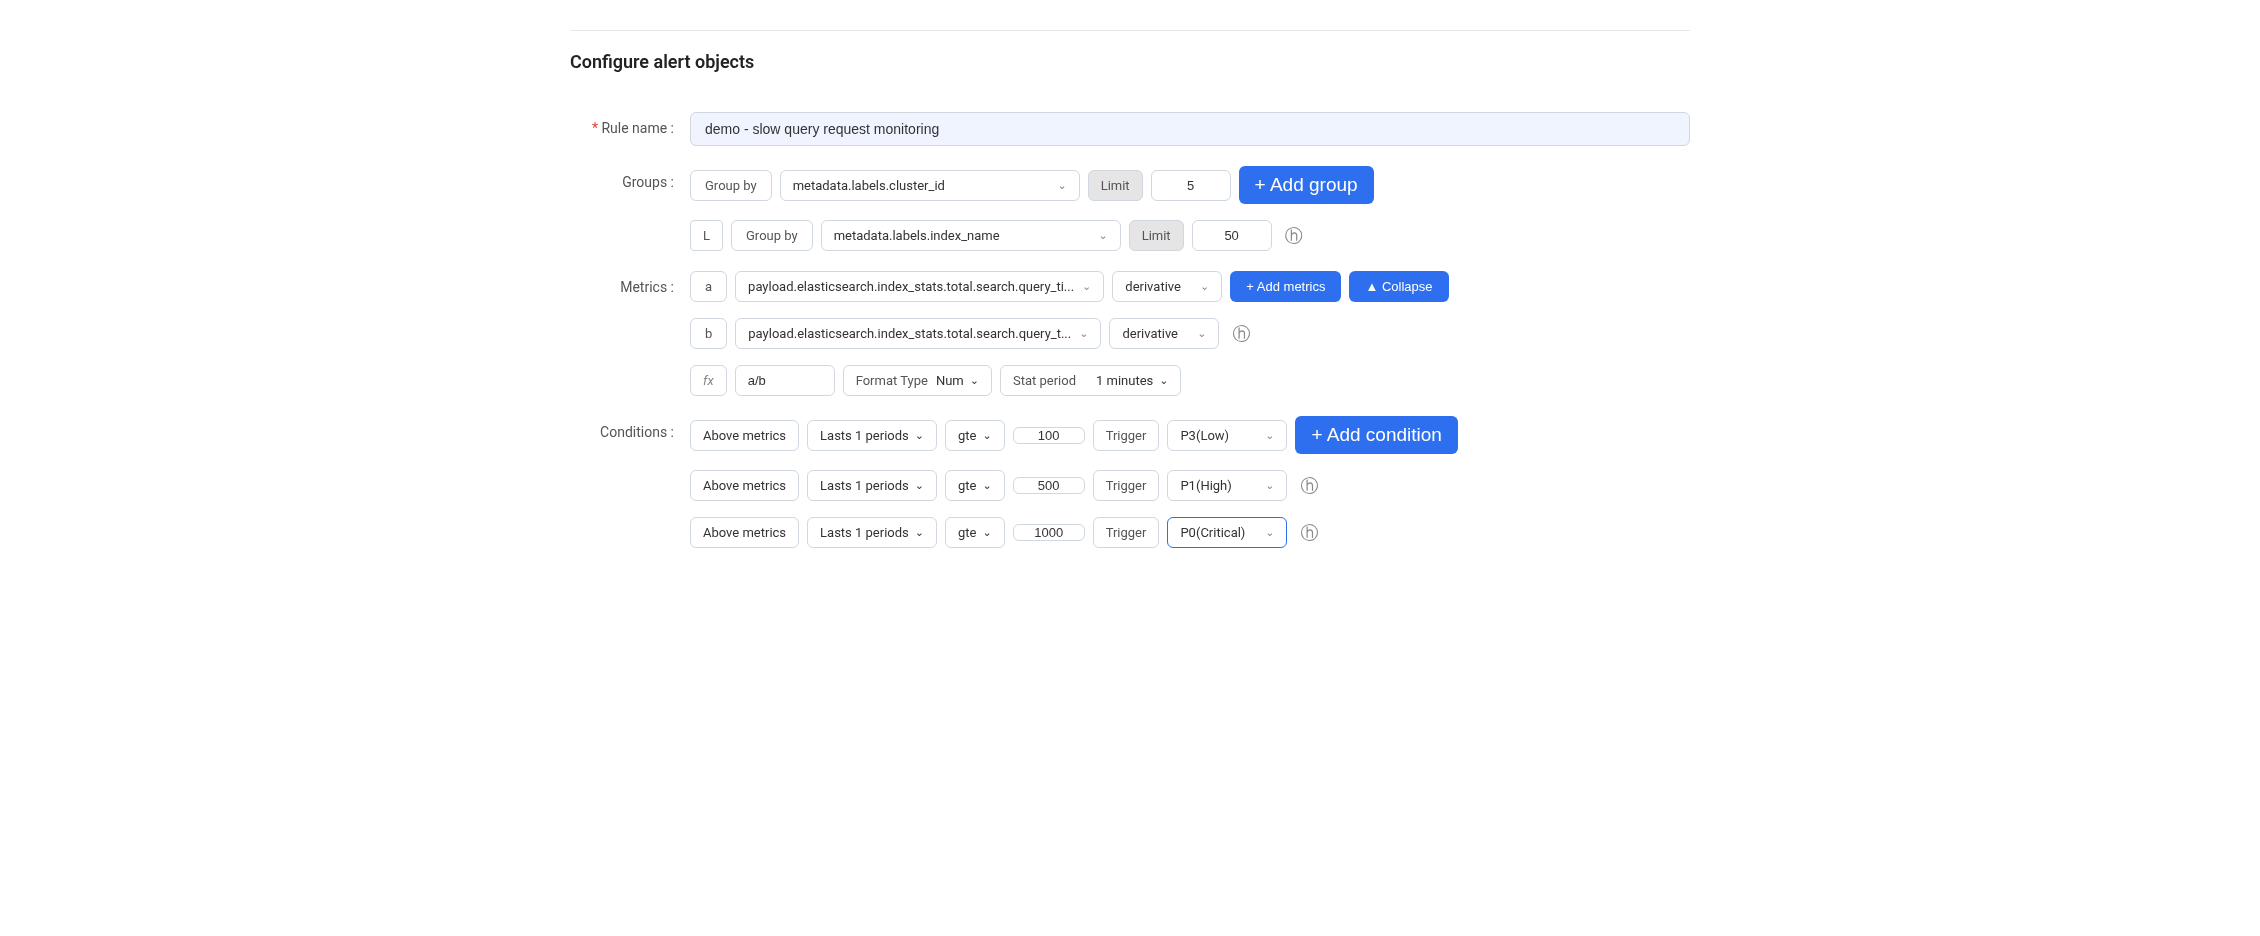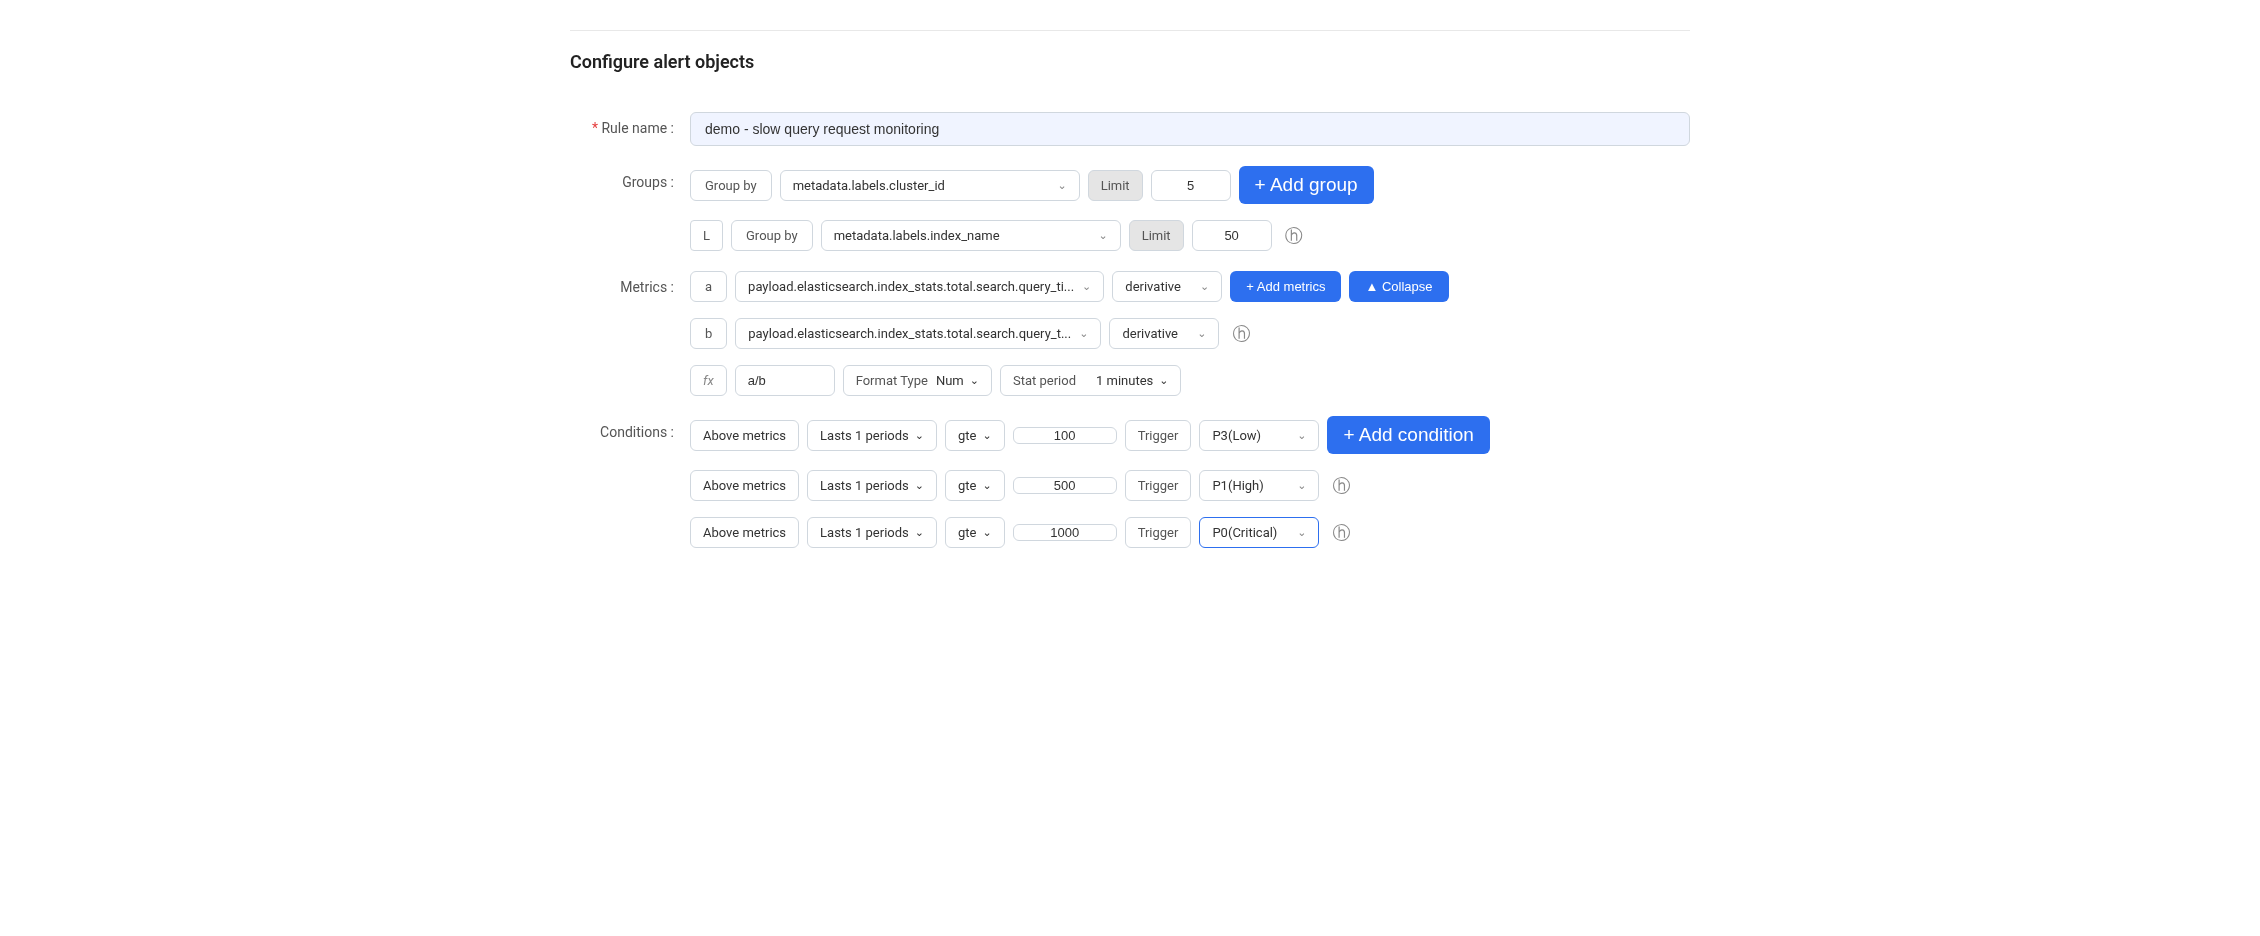--- a/index.html
+++ b/index.html
@@ -278,21 +278,21 @@
       align-items: center;
       gap: 6px;
       cursor: pointer;
     }
     .cond-value {
       border: 1px solid #d0d7de;
       border-radius: 6px;
       padding: 0 12px;
       font-size: 13px;
       color: #333;
-      width: 104px;
+      width: 72px;
       text-align: center;
       outline: none;
     }
     .trigger-label {
       border: 1px solid #d0d7de;
       border-radius: 6px;
       padding: 7px 12px;
       font-size: 13px;
       color: #555;
       background: #fff;

